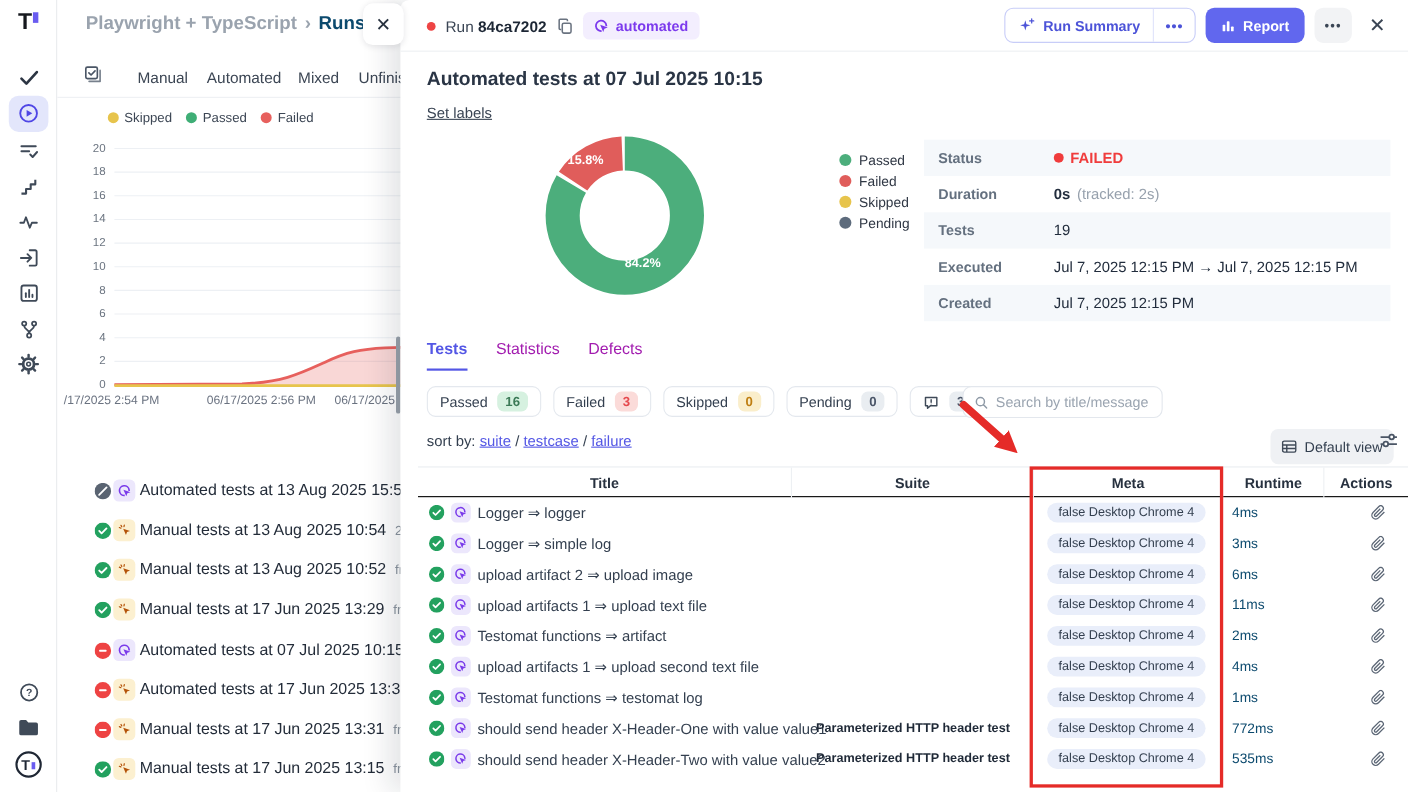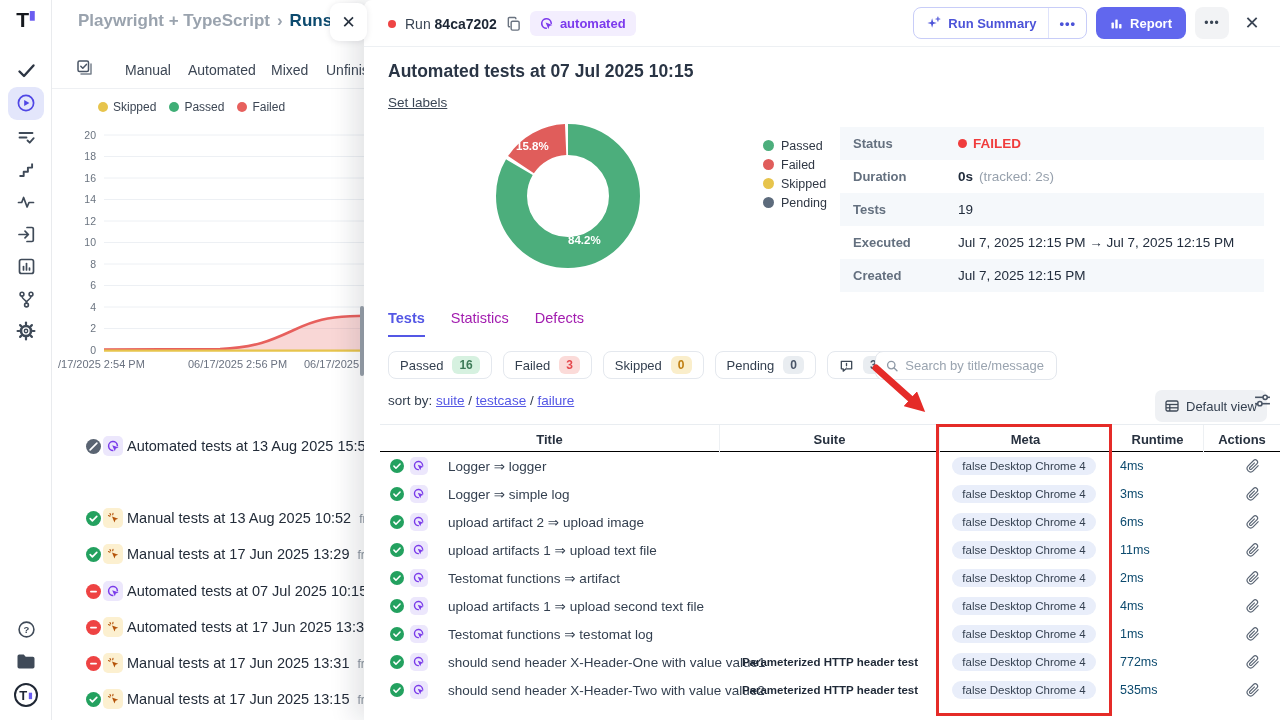--- a/index.html
+++ b/index.html
@@ -93,21 +93,21 @@
   #default-view { position:absolute; left:791px; top:390px; height:25px; background:#eff1f4; border-radius:7px; display:flex; align-items:center; gap:7px; padding:16px 10px; font-size:13px; color:#333f4f; cursor:pointer; }
   #sliders-btn { position:absolute; left:890px; top:393px; cursor:pointer; }
 
   #tbl-header { position:absolute; left:16px; top:424px; width:900px; height:28px; border-top:1px solid #e9edf1; border-bottom:1px solid #000000; }
   .th { position:absolute; top:0; height:28px; display:flex; align-items:center; justify-content:center; font-size:13px; font-weight:700; color:#27313f; border-right:1px solid #edf0f3; }
   .th:last-child { border-right:none; }
   #tbl-rows { position:absolute; left:16px; top:452px; width:900px; }
   .trow { position:relative; height:28px; cursor:pointer; }
   .trow .tchk { position:absolute; left:10px; top:7px; }
   .trow .tauto { position:absolute; left:30px; top:5px; width:18px; height:18px; border-radius:5px; background:#ece7fc; display:flex; align-items:center; justify-content:center; }
-  .tcell-title { position:absolute; left:68px; top:0; height:28px; display:flex; align-items:center; font-size:13.5px; color:#333f4f; white-space:nowrap;text-align:center; }
+  .tcell-title { position:absolute; left:54px; top:0; height:28px; display:flex; align-items:center; font-size:13.5px; color:#333f4f; white-space:nowrap;text-align:center; }
   .tcell-suite { position:absolute; left:340px; width:220px; top:0; height:28px; display:flex; align-items:center; justify-content:center; font-size:11.5px; font-weight:700; color:#1f2937; }
   .tcell-meta { position:absolute; left:556px; width:176px; top:0; height:28px; display:flex; align-items:center; justify-content:center; }
   .meta-pill { background:#e9eefa; border-radius:20px; padding:3px 10px; font-size:11.5px; color:#333f4f; white-space:nowrap; }
   .meta-pill:empty { display:none; }
   .tcell-runtime { position:absolute; left:740px; width:80px; top:0; height:28px; display:flex; align-items:center; font-size:12.5px; color:#0c4a6e; }
   .tcell-actions { position:absolute; left:846px; width:54px; top:0; height:28px; display:flex; align-items:center; justify-content:center; cursor:pointer; }
 
   
   #anno-rect { position:absolute; left:936px; top:424px; width:176px; height:292px; border:3px solid #e52b28; z-index:40; pointer-events:none; }
   #anno-arrow { position:absolute; left:862px; top:360px; z-index:41; pointer-events:none; }
@@ -275,20 +275,37 @@
             <line x1="4.4" y1="11.6" x2="11.6" y2="4.4" stroke="#fff" stroke-width="1.8" stroke-linecap="round"></line>
           </svg></span>
       <span class="rtype rtype-auto">
           <svg width="13" height="13" viewBox="0 0 13 13">
             <circle cx="6" cy="6" r="4.4" stroke="#7a3bea" stroke-width="1.5" fill="none" stroke-dasharray="21 7" transform="rotate(85 6 6)"></circle>
             <path d="M5.2 5.2l6.4 2.2-2.8 1-1 2.8z" fill="#7a3bea"></path>
           </svg>
         </span>
       <span class="run-title"><span>Automated tests at 13 Aug 2025 15:53</span><span class="run-suffix"></span></span>
     </div>
+    <div class="run-row" style="top:467px">
+      <span class="rs"><svg width="15" height="15" viewBox="0 0 16 16">
+            <circle cx="8" cy="8" r="8" fill="#23a15f"></circle>
+            <path d="M4.5 8.2l2.3 2.3 4.7-4.8" stroke="#fff" stroke-width="1.8" fill="none" stroke-linecap="round" stroke-linejoin="round"></path>
+          </svg></span>
+      <span class="rtype rtype-manual">
+          <svg width="13" height="13" viewBox="0 0 13 13">
+            <path d="M5 4.6l6.2 2.1-2.7 1-1 2.7z" fill="#b45309"></path>
+            <g stroke="#b45309" stroke-width="1.1" stroke-linecap="round">
+              <line x1="3" y1="1.6" x2="3.7" y2="2.9"></line>
+              <line x1="1.5" y1="3.6" x2="2.9" y2="4.2"></line>
+              <line x1="6" y1="1.3" x2="5.7" y2="2.8"></line>
+            </g>
+          </svg>
+        </span>
+      <span class="run-title"><span>Manual tests at 13 Aug 2025 10:54</span><span class="run-suffix">2</span></span>
+    </div>
     <div class="run-row" style="top:503px">
       <span class="rs"><svg width="15" height="15" viewBox="0 0 16 16">
             <circle cx="8" cy="8" r="8" fill="#23a15f"></circle>
             <path d="M4.5 8.2l2.3 2.3 4.7-4.8" stroke="#fff" stroke-width="1.8" fill="none" stroke-linecap="round" stroke-linejoin="round"></path>
           </svg></span>
       <span class="rtype rtype-manual">
           <svg width="13" height="13" viewBox="0 0 13 13">
             <path d="M5 4.6l6.2 2.1-2.7 1-1 2.7z" fill="#b45309"></path>
             <g stroke="#b45309" stroke-width="1.1" stroke-linecap="round">
               <line x1="3" y1="1.6" x2="3.7" y2="2.9"></line>

